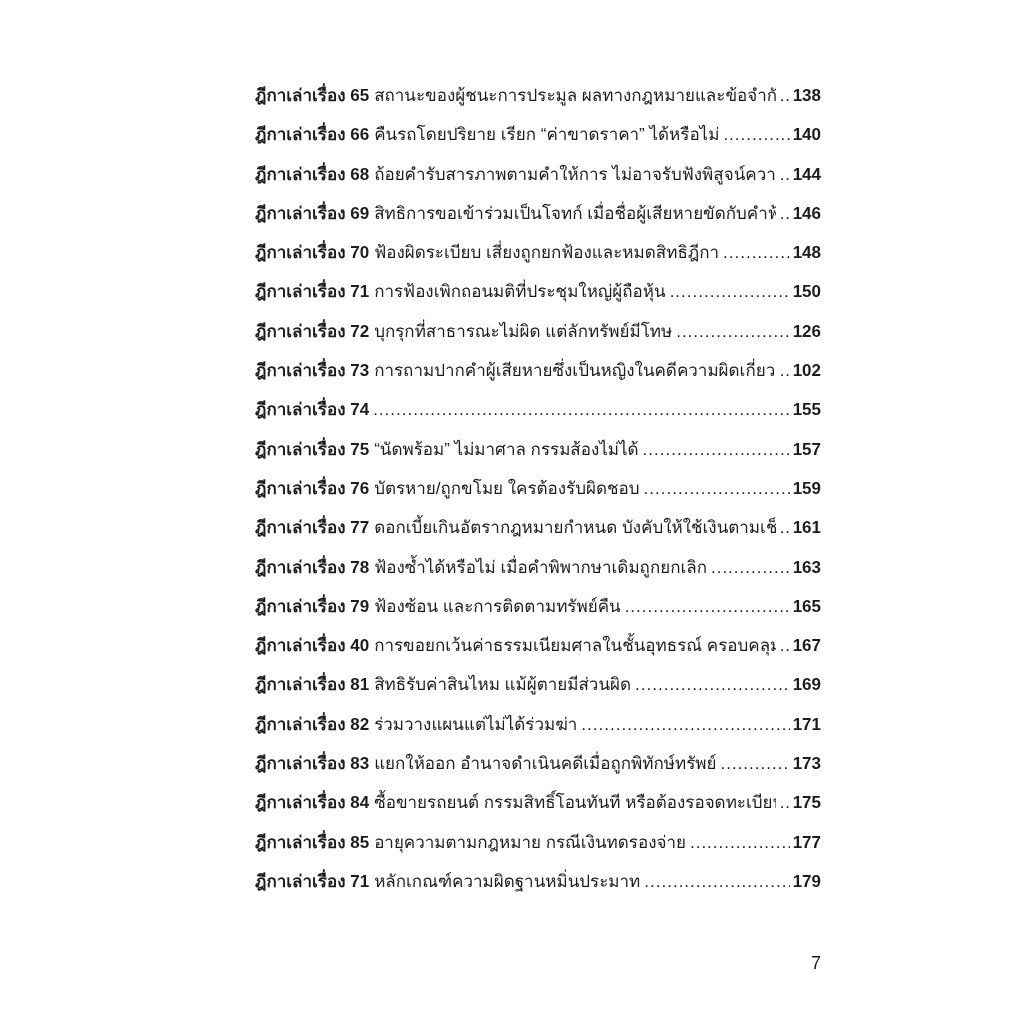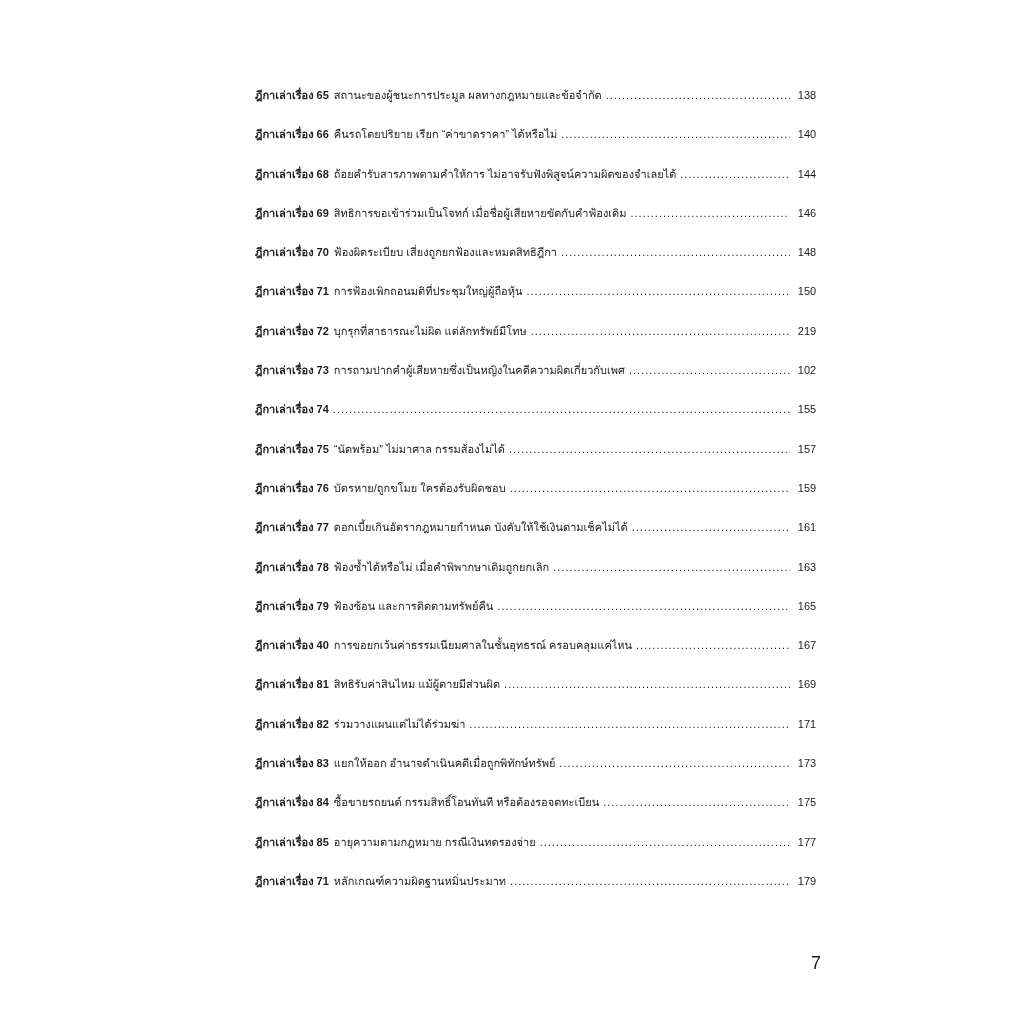--- a/index.html
+++ b/index.html
@@ -22,21 +22,21 @@
     left: 255px;
     right: 203px;
   }
   .row {
     display: flex;
     align-items: baseline;
     height: 39.3px;
     line-height: 39.3px;
     white-space: nowrap;
     overflow: hidden;
-    font-size: 11px;
+    font-size: 17px;
   }
   .entry-label {
     font-weight: 700;
     flex: 0 0 auto;
   }
   .entry-title {
     font-weight: 400;
     flex: 0 1 auto;
     margin-left: 5px;
     overflow: hidden;
@@ -48,21 +48,21 @@
     min-width: 10px;
   }
   .leader::after {
     content: "................................................................................................................................";
     font-weight: 400;
     letter-spacing: 1px;
     color: #1c1c1c;
   }
   .entry-page {
     flex: 0 0 auto;
-    font-weight: 400;
+    font-weight: 700;
     text-align: center;
     min-width: 28px;
   }
   .footer {
     position: absolute;
     top: 948px;
     left: 255px;
     right: 203px;
     text-align: right;
     font-size: 18px;
@@ -118,21 +118,21 @@
         <span class="entry-label"><span>ฎีกาเล่าเรื่อง</span>&nbsp;<span>71</span></span>
         <span class="entry-title">การฟ้องเพิกถอนมติที่ประชุมใหญ่ผู้ถือหุ้น</span>
         <span class="leader"></span>
         <span class="entry-page">150</span>
       </div>
 
       <div class="row">
         <span class="entry-label"><span>ฎีกาเล่าเรื่อง</span>&nbsp;<span>72</span></span>
         <span class="entry-title">บุกรุกที่สาธารณะไม่ผิด แต่ลักทรัพย์มีโทษ</span>
         <span class="leader"></span>
-        <span class="entry-page">219</span>
+        <span class="entry-page">126</span>
       </div>
 
       <div class="row">
         <span class="entry-label"><span>ฎีกาเล่าเรื่อง</span>&nbsp;<span>73</span></span>
         <span class="entry-title">การถามปากคำผู้เสียหายซึ่งเป็นหญิงในคดีความผิดเกี่ยวกับเพศ</span>
         <span class="leader"></span>
         <span class="entry-page">102</span>
       </div>
 
       <div class="row">

